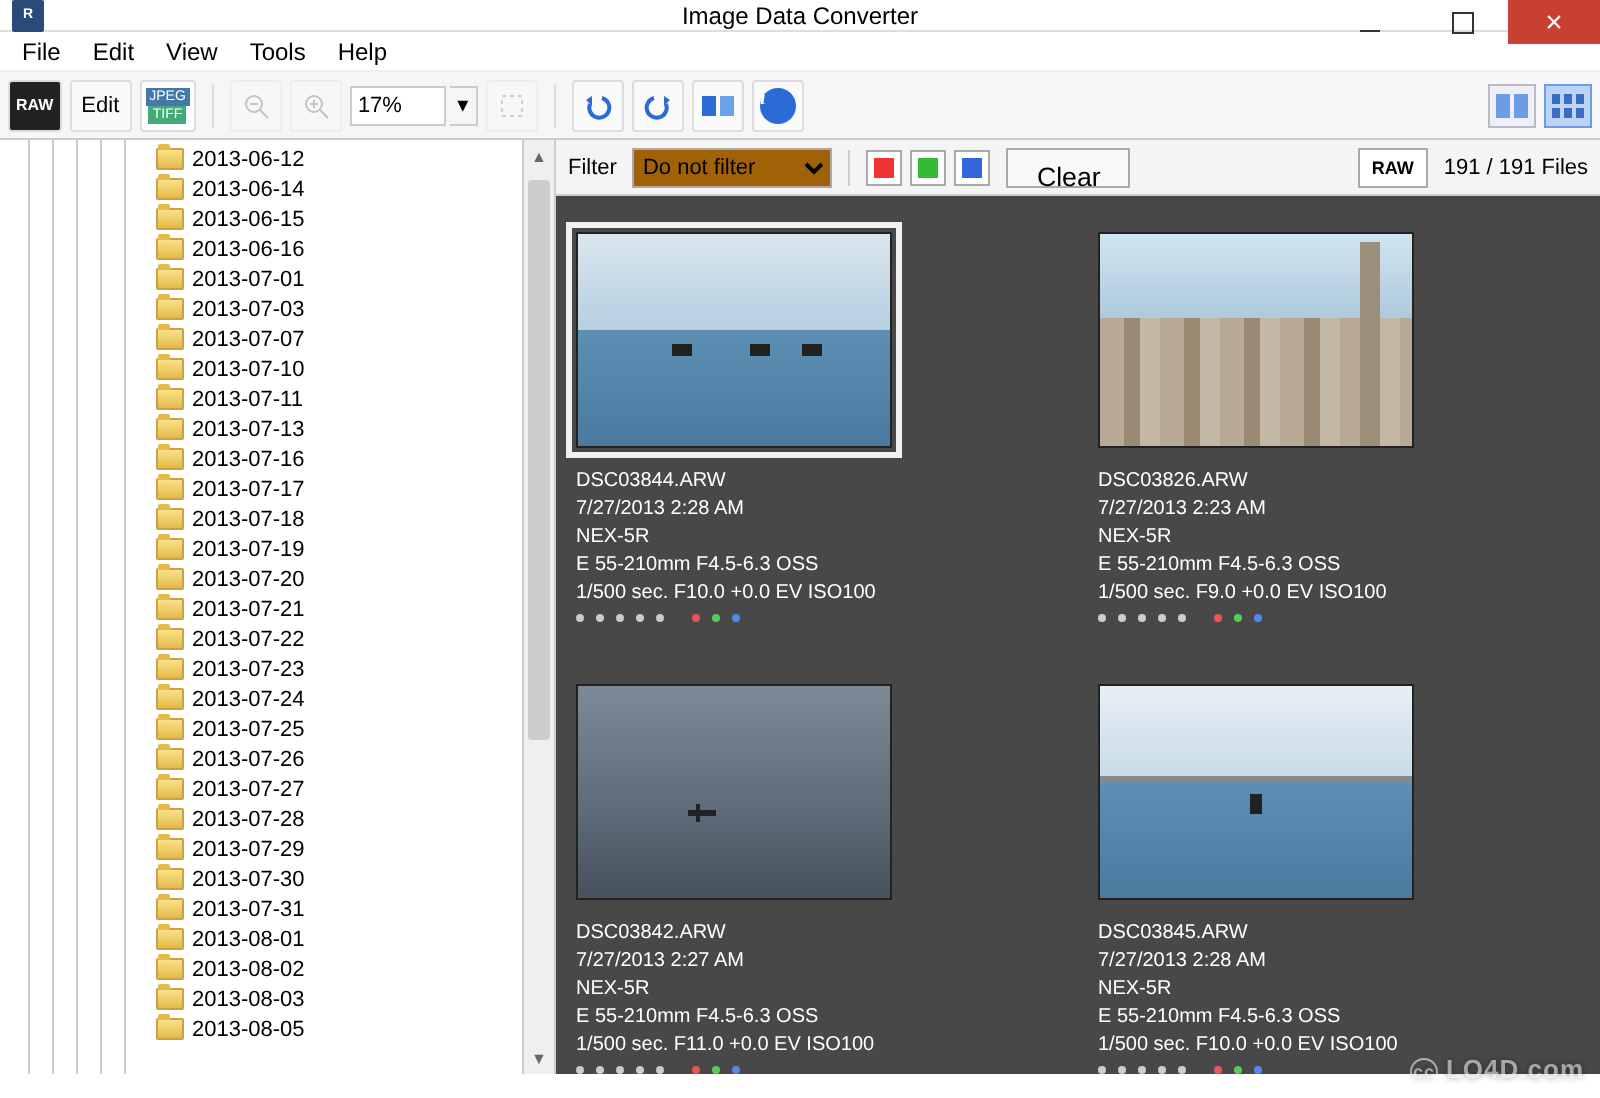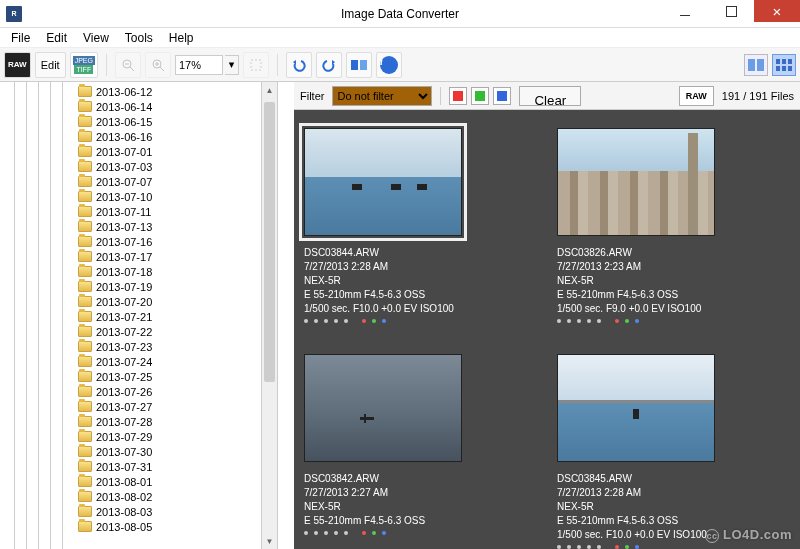--- a/index.html
+++ b/index.html
@@ -1,17 +1,17 @@
 <!DOCTYPE html>
 <html><head>
 <meta charset="utf-8">
 <style>
 * { box-sizing: border-box; margin: 0; padding: 0; }
 body { font-family: "Segoe UI", Tahoma, sans-serif; font-size: 11px; background: #fff; width: 800px; height: 549px; overflow: hidden; position: relative; }
-.titlebar { height: 28px; background: #fff; border-bottom: 1px solid #ddd; display: flex; align-items: center; position: relative; }
+.titlebar { height: 16px; background: #fff; border-bottom: 1px solid #ddd; display: flex; align-items: center; position: relative; }
 .titlebar .appicon { width: 16px; height: 16px; margin: 0 6px; background: #2a4a7a; display: inline-flex; align-items: center; justify-content: center; color: #fff; font-size: 7px; border-radius: 1px; font-weight: bold;}
 .titlebar .title { position: absolute; left: 50%; transform: translateX(-50%); font-size: 12px; }
 .titlebar .winbtns { position: absolute; right: 0; top: 0; display: flex; height: 22px;}
 .winbtn { width: 46px; height: 22px; display: flex; align-items: center; justify-content: center; font-size: 12px; font-family: Arial; }
 .winbtn.min::after{content:""; width:10px; border-top:1px solid #333; position: relative; top:4px;}
 .winbtn.max::after{content:""; width:9px; height:9px; border:1px solid #333;}
 .winbtn.close { background: #c84031; color: #fff; font-size: 15px; line-height: 1;}
 .menubar { height: 20px; display: flex; align-items: center; padding: 0 4px; gap: 2px; font-size: 12px; border-bottom: 1px solid #eee;}
 .menubar span { padding: 2px 7px; }
 .toolbar { height: 34px; display: flex; align-items: center; padding: 0 4px; gap: 4px; border-bottom: 1px solid #ccc; background: #f6f6f6;}
@@ -23,21 +23,21 @@
 .tbtn.disabled { opacity: .35 }
 .tsep { width: 1px; height: 22px; background: #ddd; margin: 0 4px;}
 .zoom { display: flex; align-items: center; gap: 2px;}
 .zoom input { width: 48px; height: 20px; border: 1px solid #ccc; padding: 0 3px; font-size: 11px;}
 .zoom .drop { width: 14px; height: 20px; border: 1px solid #ccc; border-left: none; display:flex; align-items:center; justify-content:center;}
 .info { background: #2a6bd6; color: #fff; border-radius: 50%; width: 18px; height: 18px; font-weight: bold; font-style: italic; font-family: serif;}
 .spacer { flex: 1; }
 .viewbtns { display: flex; gap: 4px;}
 .viewbtn { width: 24px; height: 22px; border: 1px solid #bbb; background: #eef; display:flex; align-items:center; justify-content:center;}
 .viewbtn.active { background: #bcd3f5; border-color: #6a9de6;}
-.content { display: flex; height: calc(549px - 28px - 20px - 34px); gap: 16px; }
+.content { display: flex; height: calc(549px - 28px - 20px - 34px); }
 .tree { width: 278px; border-right: 1px solid #ccc; overflow: hidden; position: relative; background:#fff;}
 .tree-inner { padding: 2px 0; overflow-y: hidden;}
 .tree-row { display: flex; align-items: center; height: 15px; padding-left: 78px; font-size: 11px; white-space: nowrap;}
 .folder-ico { width: 14px; height: 11px; background: linear-gradient(#f9e28a,#e6b94a); border-radius: 1px; margin-right: 4px; border: 1px solid #c9a243; position: relative;}
 .folder-ico::before { content:""; position:absolute; top:-3px; left:0; width:6px; height:3px; background:#e6b94a; border-radius:1px 1px 0 0;}
 .tree-lines { position:absolute; left:0; top:0; bottom:0; width:78px; }
 .tree-lines .vl { position:absolute; top:0; bottom:0; width:1px; background:#ccc;}
 .main { flex:1; background: #484848; display: flex; flex-direction: column; }
 .filterbar { height: 28px; background: #f4f4f4; border-bottom: 1px solid #ccc; display: flex; align-items: center; padding: 0 6px; gap: 8px; font-size: 11px;}
 .filterbar select { height: 20px; width: 100px; border: 1px solid #aaa; font-size: 11px; background: #a16207;}
@@ -367,20 +367,21 @@
         <div class="card">
           <div class="thumb">
             <div class="cloudy"></div>
             <div class="plane"></div>
           </div>
           <div class="meta">
             <div>DSC03842.ARW</div>
             <div>7/27/2013 2:27 AM</div>
             <div>NEX-5R</div>
             <div>E 55-210mm F4.5-6.3 OSS</div>
+            <div>1/500 sec. F11.0 +0.0 EV ISO100</div>
             <div class="dots"><div class="d w"></div><div class="d w"></div><div class="d w"></div><div class="d w"></div><div class="d w"></div>&nbsp;<div class="d r"></div><div class="d g"></div><div class="d b"></div></div>
           </div>
         </div>
         <div class="card">
           <div class="thumb">
             <div class="sky3"></div>
             <div class="ocean"></div>
             <div class="boat" style="left:48%;bottom:40%;height:10px;width:6px;"></div>
           </div>
           <div class="meta">

